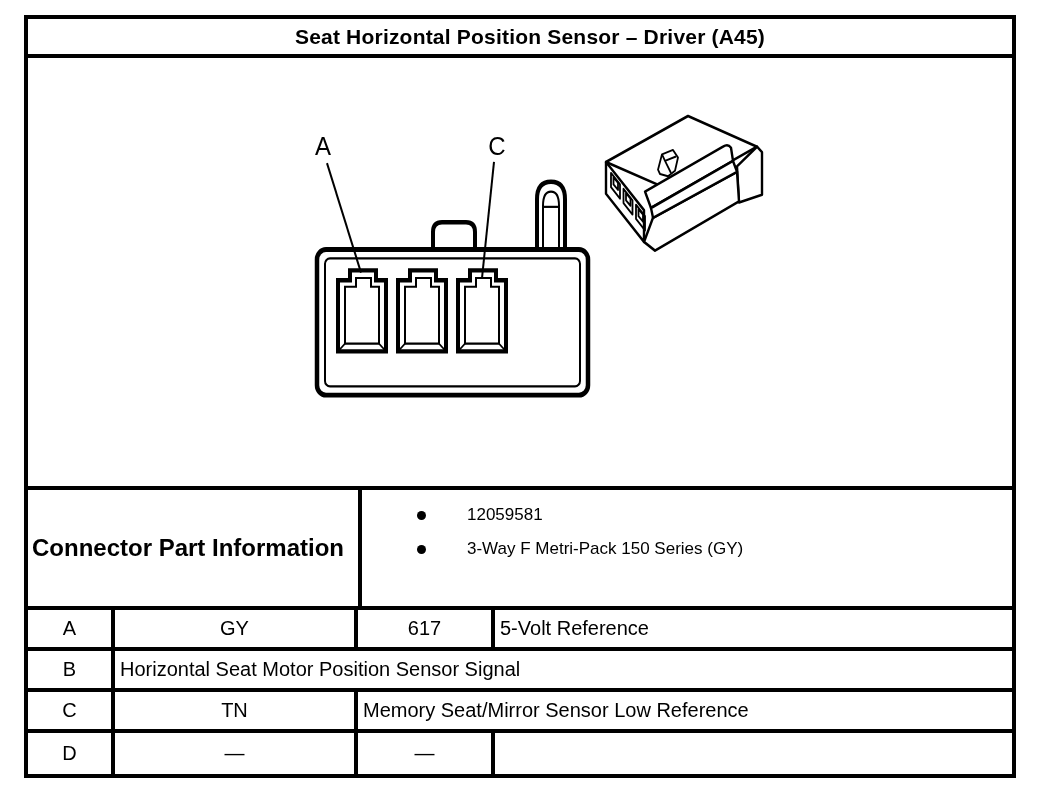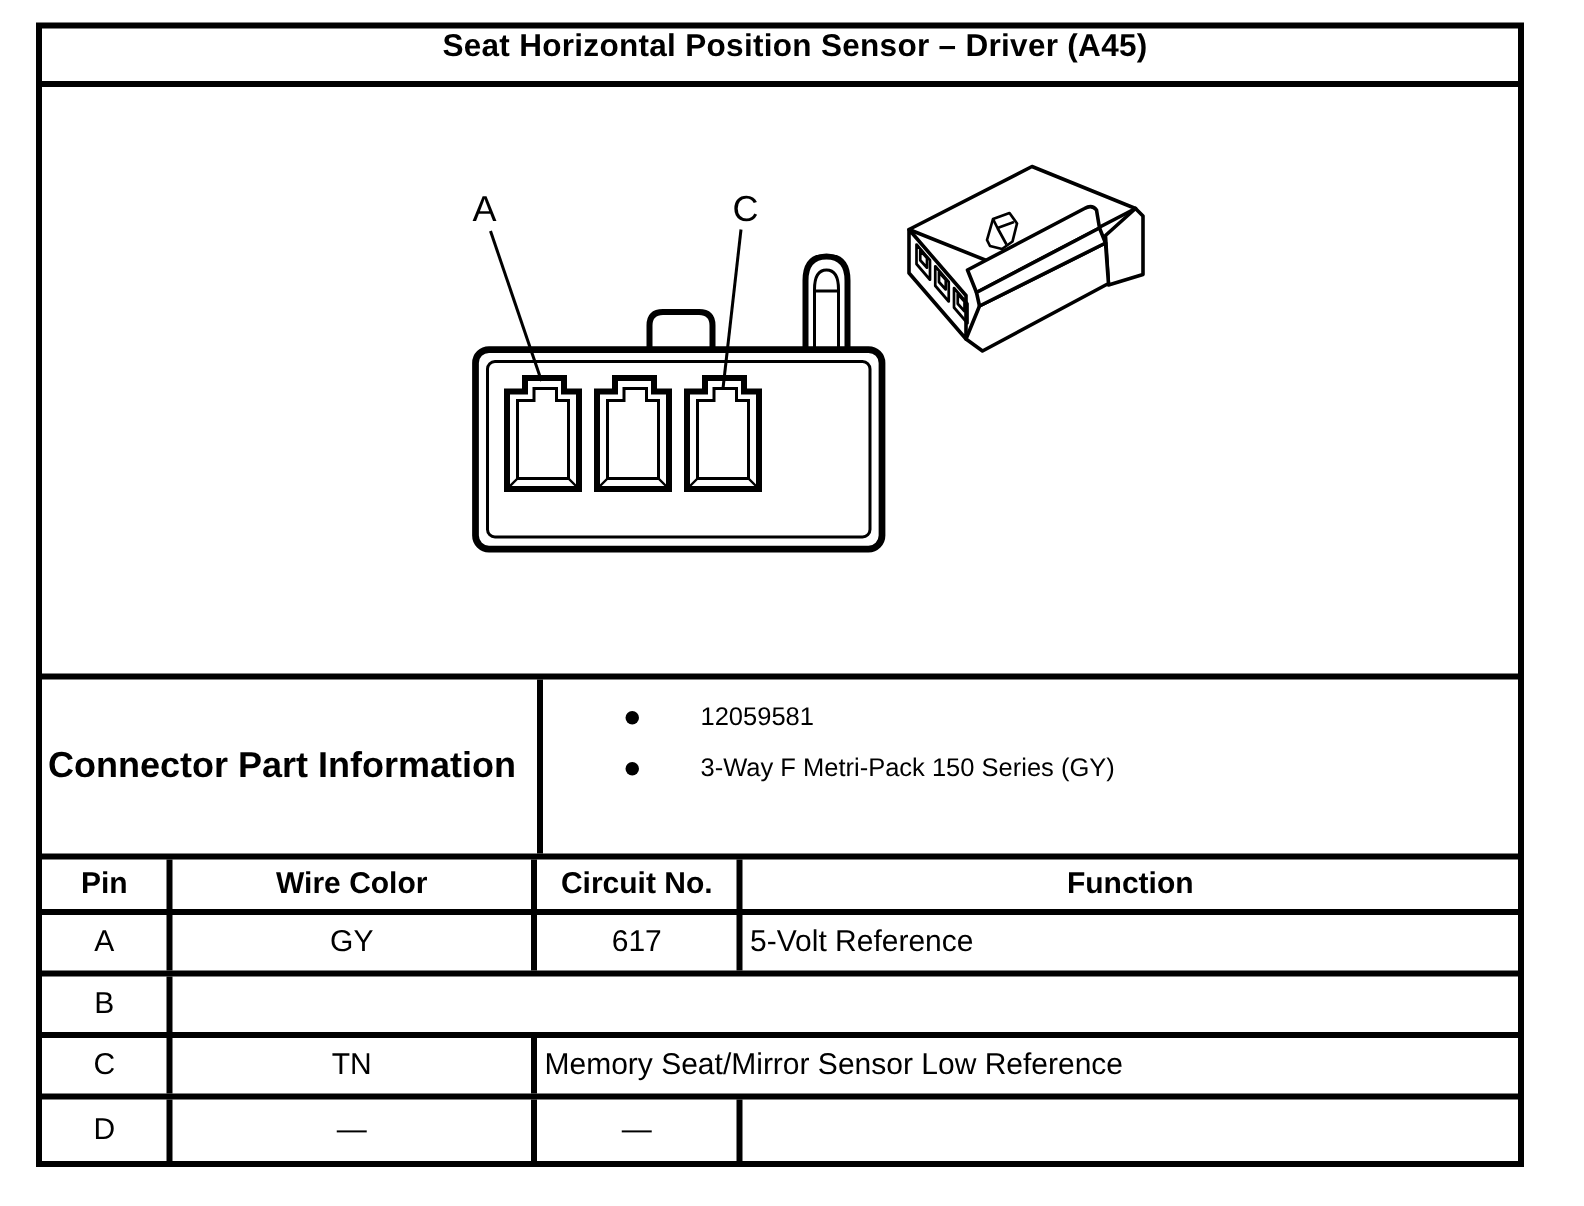--- a/index.html
+++ b/index.html
@@ -17,21 +17,21 @@
     width: 992px; height: 763px;
     border: 4px solid #000;
     background: #fff;
     display: flex;
     flex-direction: column;
   }
   .title-row {
     height: 39px;
     border-bottom: 4px solid #000;
     display: flex;
-    align-items: flex-start;
+    align-items: center;
     justify-content: center;
     font-weight: bold;
     font-size: 21px;
     letter-spacing: 0.2px;
     padding-left: 20px;
   }
   .diagram-row {
     flex: 1 1 auto;
     border-bottom: 4px solid #000;
     position: relative;
@@ -198,35 +198,30 @@
         <span class="bullet"></span>
         <span class="cpi-item-text">12059581</span>
       </div>
       <div class="cpi-item">
         <span class="bullet"></span>
         <span class="cpi-item-text">3-Way F Metri-Pack 150 Series (GY)</span>
       </div>
     </div>
   </div>
 
-  <div class="grid-row header-row">
-    <div class="cell c-pin">Pin</div>
-    <div class="cell c-wire">Wire Color</div>
-    <div class="cell c-circuit">Circuit No.</div>
-    <div class="cell c-func" style="justify-content:center; padding-left:0;">Function</div>
-  </div>
 
   <div class="grid-row data-row">
     <div class="cell c-pin">A</div>
     <div class="cell c-wire">GY</div>
     <div class="cell c-circuit">617</div>
     <div class="cell c-func">5-Volt Reference</div>
   </div>
   <div class="grid-row data-row">
     <div class="cell c-pin">B</div>
+    <div class="cell c-func">Horizontal Seat Motor Position Sensor Signal</div>
   </div>
   <div class="grid-row data-row">
     <div class="cell c-pin">C</div>
     <div class="cell c-wire">TN</div>
     <div class="cell c-func">Memory Seat/Mirror Sensor Low Reference</div>
   </div>
   <div class="grid-row data-row last">
     <div class="cell c-pin">D</div>
     <div class="cell c-wire">—</div>
     <div class="cell c-circuit">—</div>

